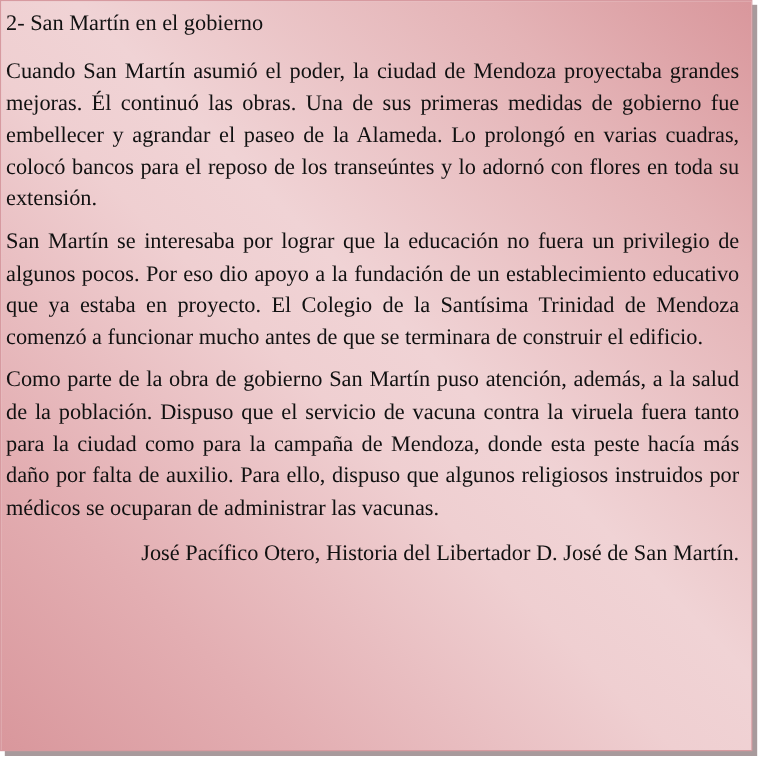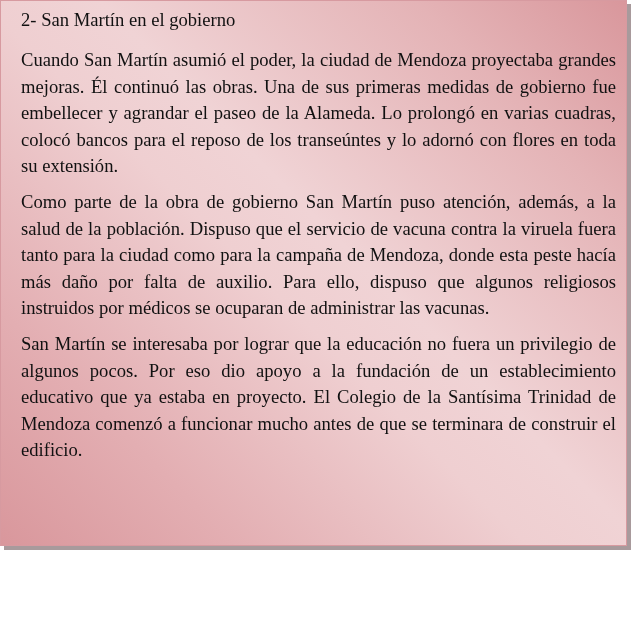--- a/index.html
+++ b/index.html
@@ -8,37 +8,37 @@
       width: 633px;
       height: 631px;
       overflow: hidden;
       background: #ffffff;
     }
     .card {
       position: absolute;
       left: 0;
       top: 0;
       width: 627px;
-      height: 546px;
+      height: 626px;
       box-sizing: border-box;
       border: 1px solid #d79aa0;
       background:
         linear-gradient(225deg,
           #d9979c 0%,
           #e4b3b6 18%,
           #f0d3d5 45%,
           #efcfd1 55%,
           #e3aeb2 80%,
           #d9979c 100%);
       box-shadow: 4px 4px 0 0 #a89a9c;
       font-family: "Liberation Serif", "DejaVu Serif", serif;
       color: #111111;
       font-size: 18.6px;
       line-height: 26.6px;
-      padding: 6px 10px 0 20px;
+      padding: 6px 10px 0 4px;
     }
     .title {
       margin: 0 0 14px 0;
       text-align: left;
       line-height: 26px;
     }
     .para {
       margin: 0 0 9px 0;
       text-align: justify;
     }
@@ -53,15 +53,16 @@
     .citation.second {
       margin-top: 11px;
     }
   </style>
 </head>
 <body>
 
 <div class="card">
   <p class="title">2- San Martín en el gobierno</p>
   <p class="para">Cuando San Martín asumió el poder, la ciudad de Mendoza proyectaba grandes mejoras. Él continuó las obras. Una de sus primeras medidas de gobierno fue embellecer y agrandar el paseo de la Alameda. Lo prolongó en varias cuadras, colocó bancos para el reposo de los transeúntes y lo adornó con flores en toda su extensión.</p>
+  <p class="para">San Martín se interesaba por lograr que la educación no fuera un privilegio de algunos pocos. Por eso dio apoyo a la fundación de un establecimiento educativo que ya estaba en proyecto. El Colegio de la Santísima Trinidad de Mendoza comenzó a funcionar mucho antes de que se terminara de construir el edificio.</p>
   <p class="para">Como parte de la obra de gobierno San Martín puso atención, además, a la salud de la población. Dispuso que el servicio de vacuna contra la viruela fuera tanto para la ciudad como para la campaña de Mendoza, donde esta peste hacía más daño por falta de auxilio. Para ello, dispuso que algunos religiosos instruidos por médicos se ocuparan de administrar las vacunas.</p>
-  <p class="para">San Martín se interesaba por lograr que la educación no fuera un privilegio de algunos pocos. Por eso dio apoyo a la fundación de un establecimiento educativo que ya estaba en proyecto. El Colegio de la Santísima Trinidad de Mendoza comenzó a funcionar mucho antes de que se terminara de construir el edificio.</p>
+  <p class="citation first">José Pacífico Otero, Historia del Libertador D. José de San Martín.</p>
 </div>
 
 </body></html>

